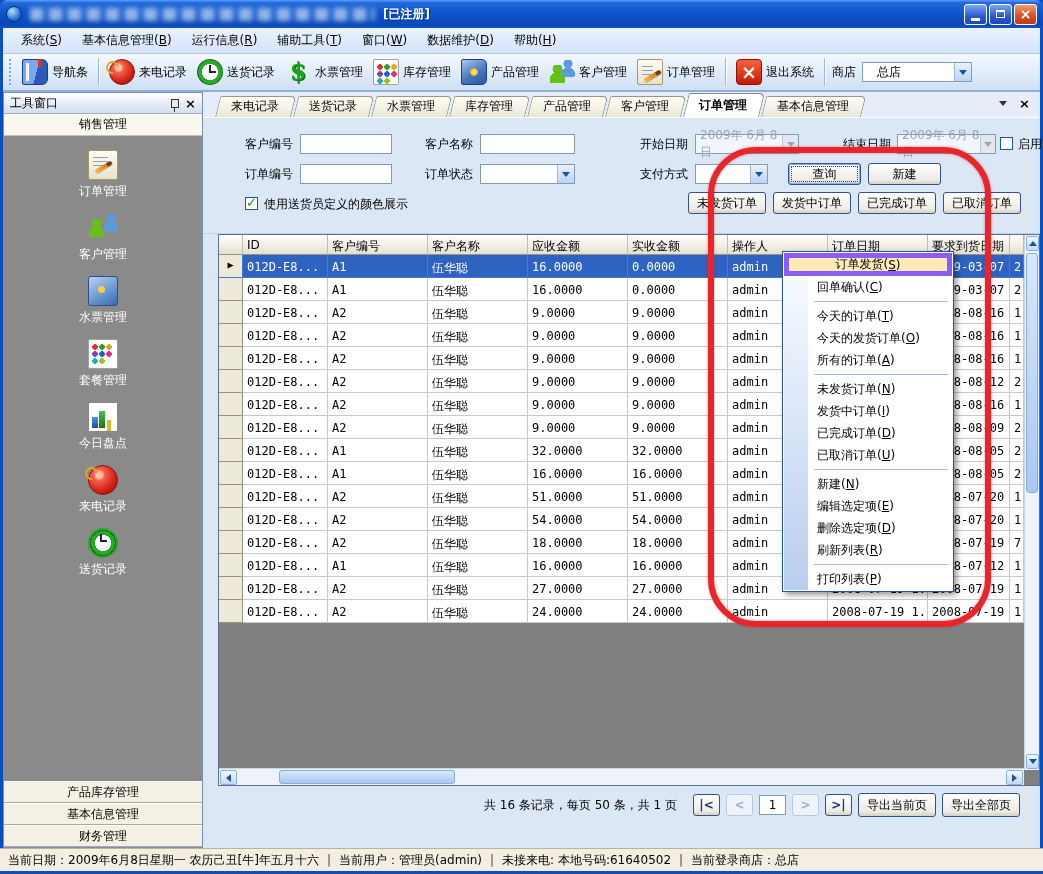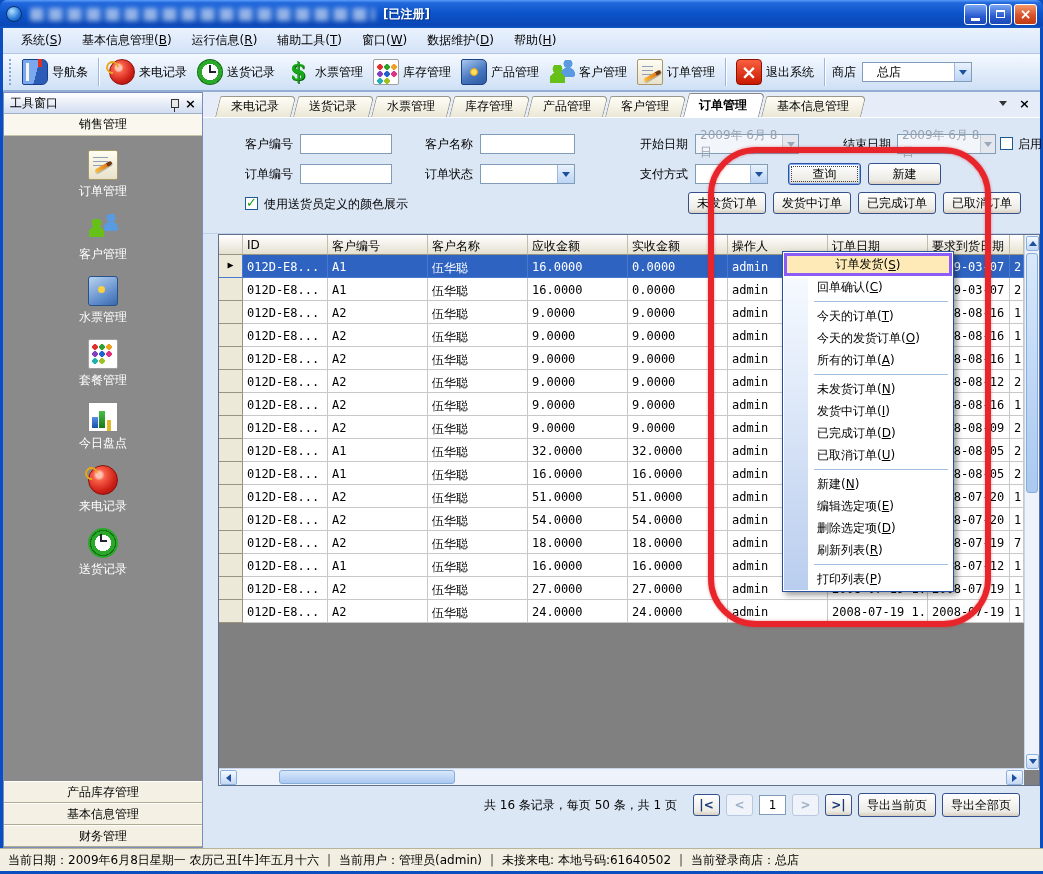--- a/index.html
+++ b/index.html
@@ -168,21 +168,21 @@
   
   #statusbar { position:absolute; left:0; top:848px; width:1043px; height:23px; background:#f2efe2;
     border-top:1px solid #b8b49a; display:flex; align-items:center; padding:0 8px; gap:8px; white-space:nowrap; overflow:hidden; }
   .st-sep { color:#444; }
   
   #context-menu { position:absolute; left:782px; top:251px; width:172px; background:#fff; border:1px solid #2a50a0;
     box-shadow:3px 3px 6px rgba(0,0,0,.4); padding:1px; z-index:50; }
   #context-menu::before { content:''; position:absolute; left:1px; top:26px; bottom:1px; width:24px;
     background:linear-gradient(180deg,#f6faff,#b9cdee); }
   .cm-item { position:relative; height:22px; display:flex; align-items:center; padding-left:33px; cursor:pointer; }
-  .cm-item.hl { height:23px; background:#fdeab6; border:3px solid #8b5cf6; justify-content:center; padding-left:0; }
+  .cm-item.hl { height:23px; background:#fdeab6; border:5px solid #8b5cf6; justify-content:center; padding-left:0; }
   .cm-sep { position:relative; height:7px; }
   .cm-sep::after { content:''; position:absolute; left:30px; right:4px; top:3px; border-top:1px solid #a4bede; }
   
   #red-annotation { position:absolute; left:708px; top:147px; width:283px; height:480px;
     border:6px solid #e8252b; border-radius:48px; z-index:60; pointer-events:none;
     box-shadow:0 0 3px rgba(200,20,20,.45), inset 0 0 3px rgba(200,20,20,.45); }
 </style>
 </head>
 <body>
 

